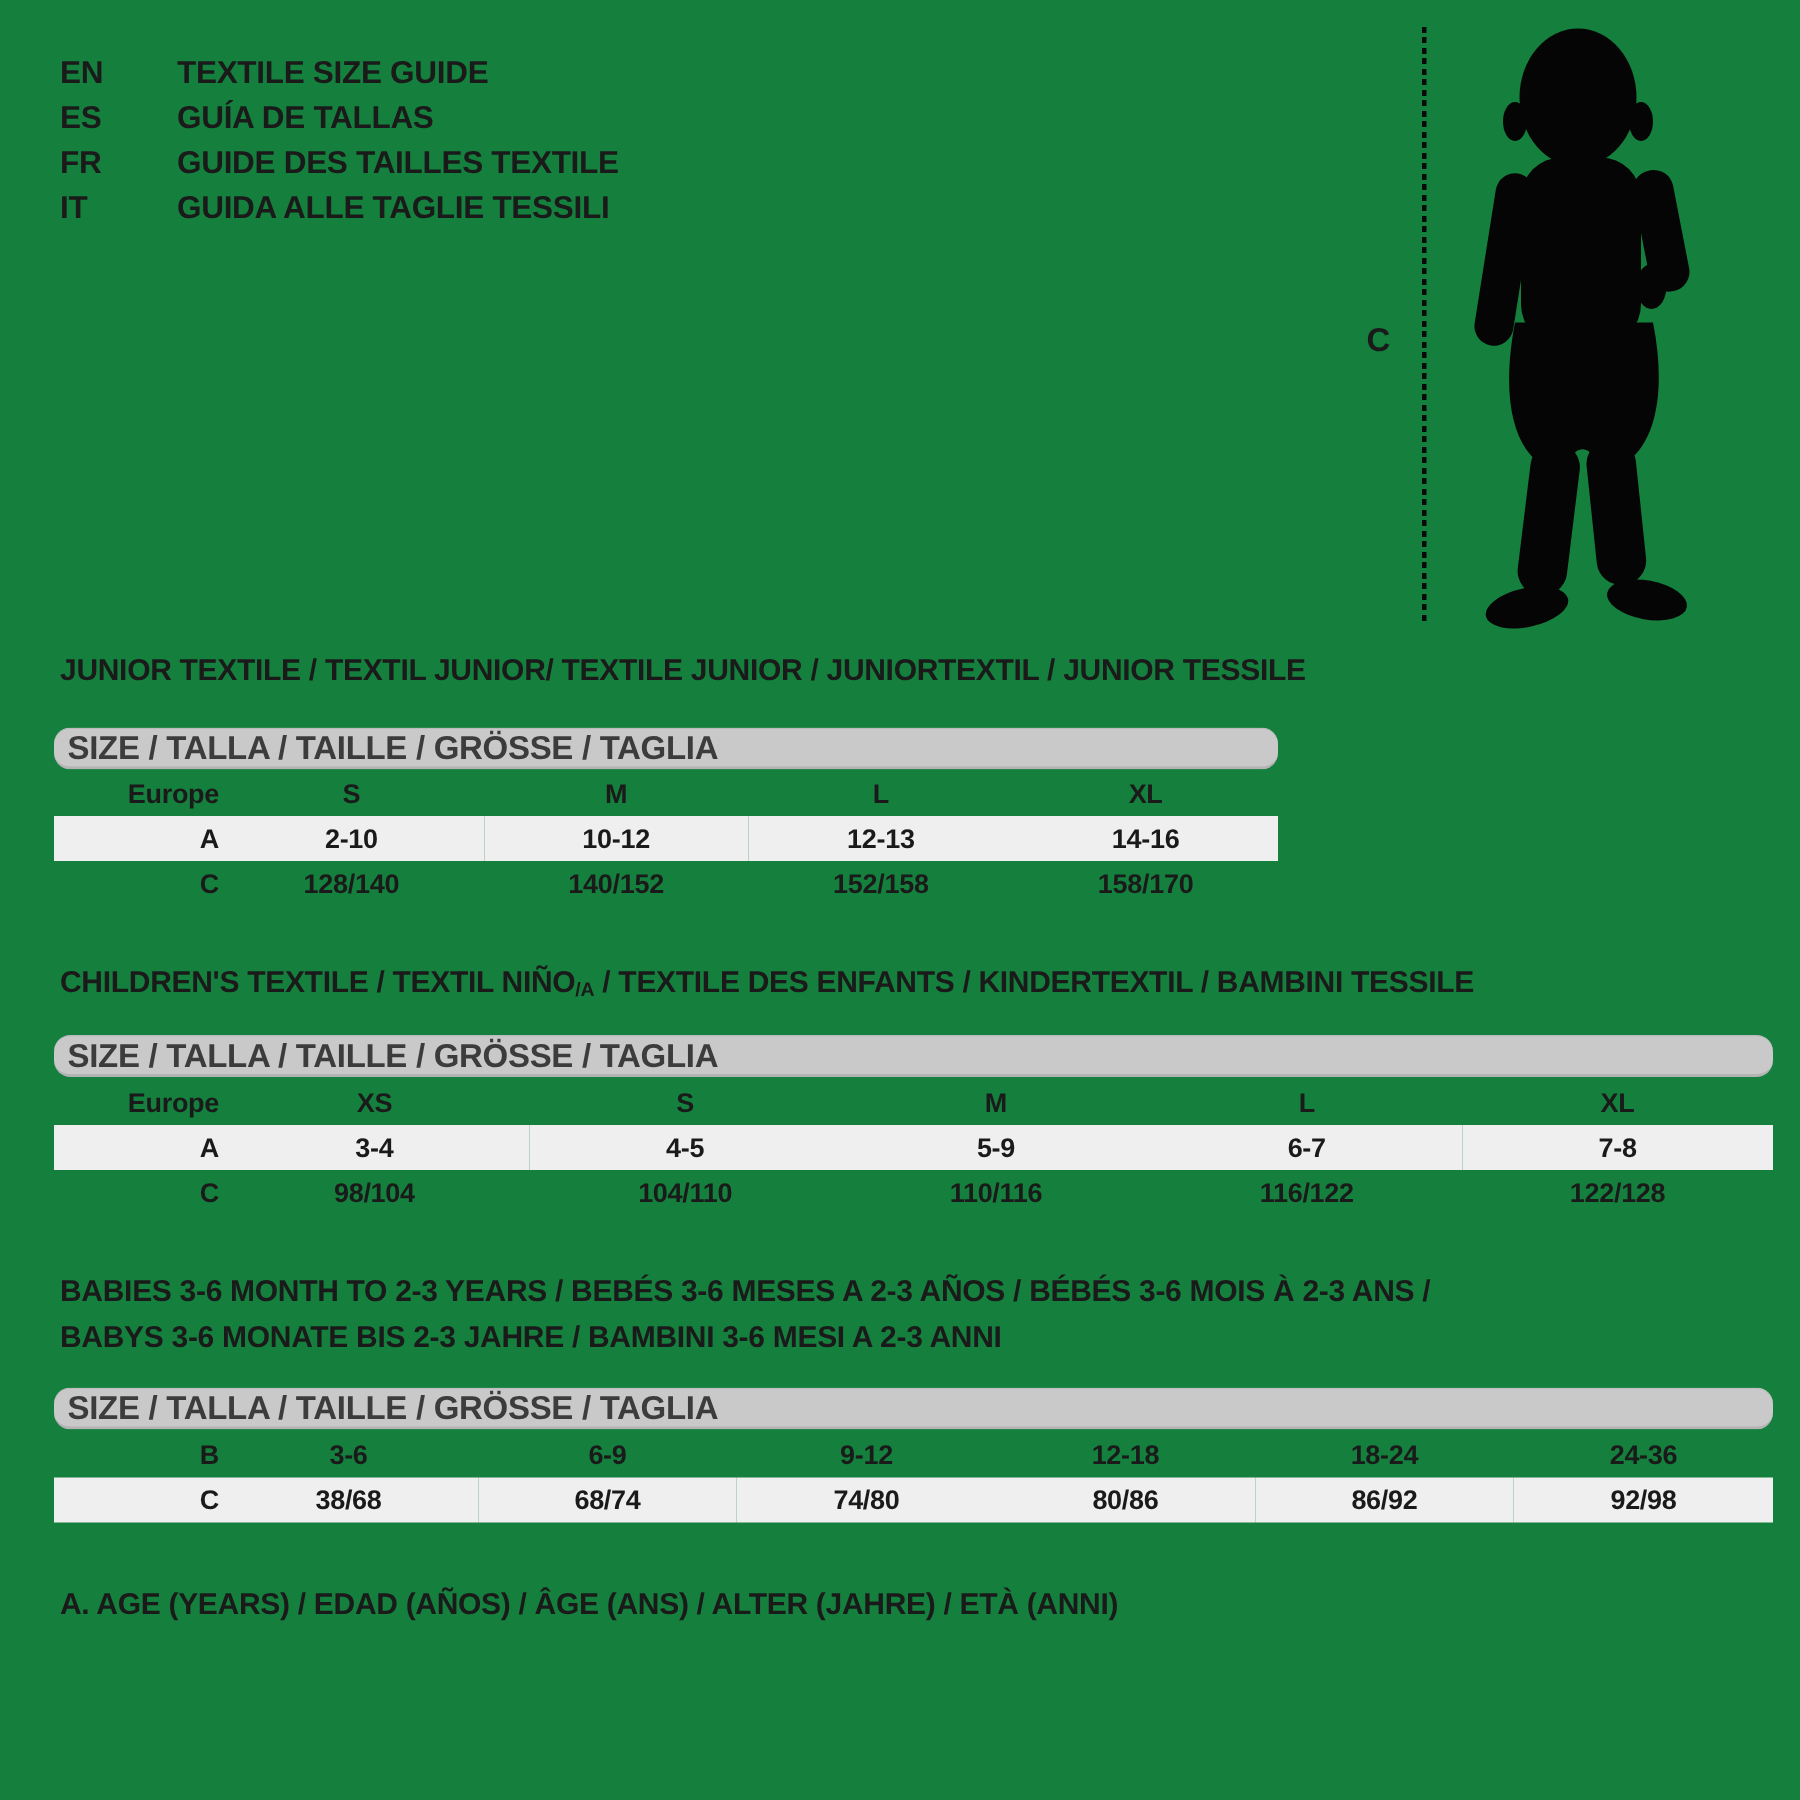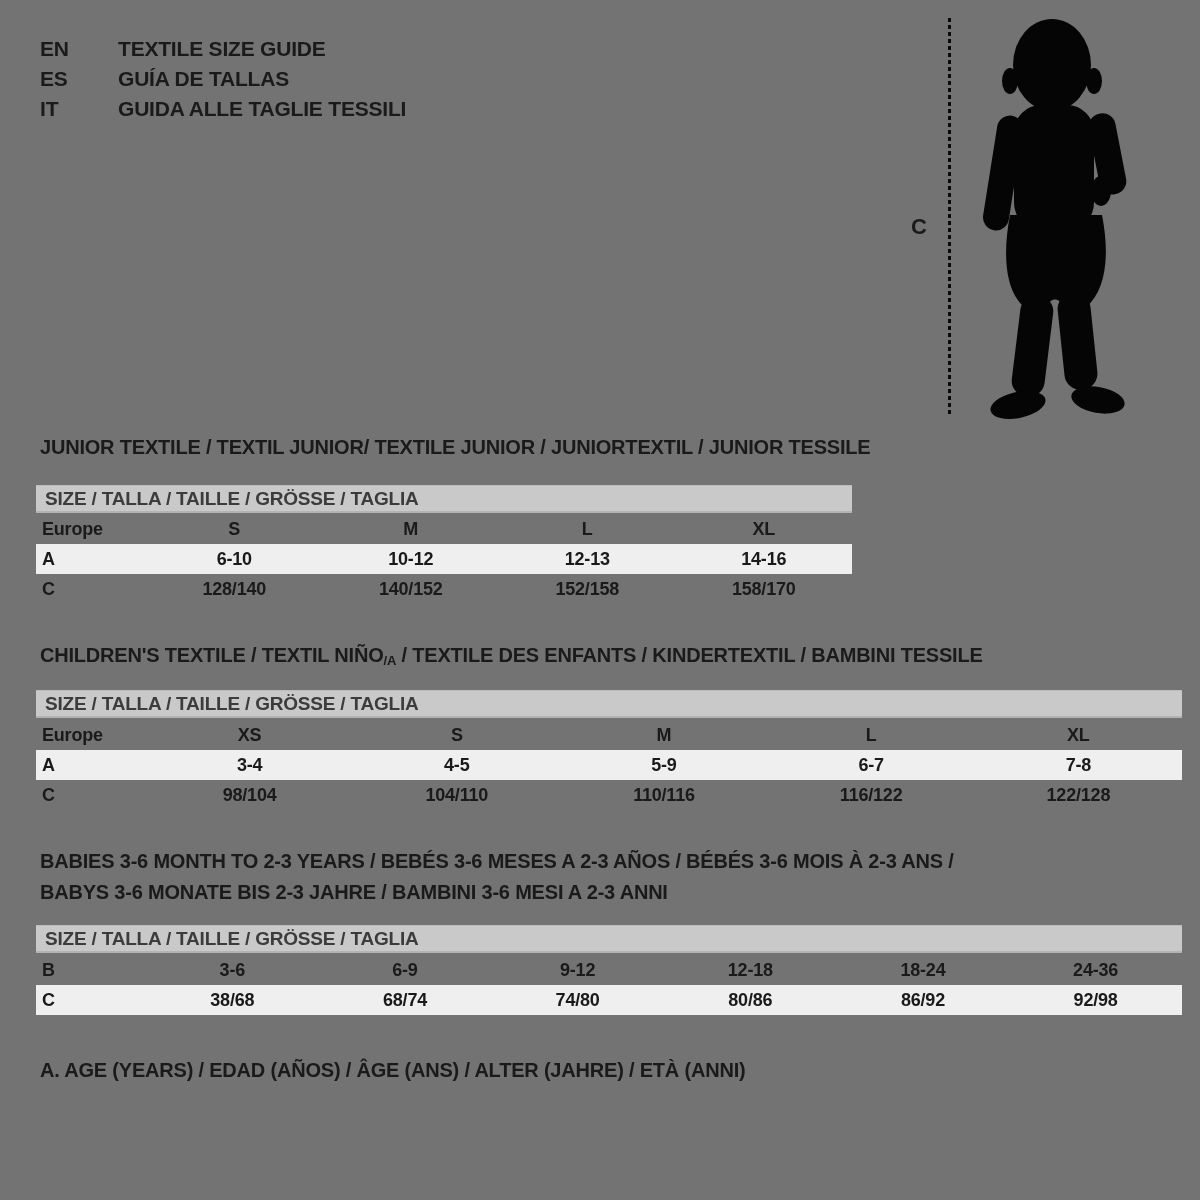--- a/index.html
+++ b/index.html
@@ -1,17 +1,17 @@
 <!DOCTYPE html>
 <html><head>
 <meta charset="utf-8">
 <style>
   html,body{margin:0;padding:0;background:#ffffff;}
   #canvas{
-    position:relative;width:1200px;height:1200px;background:#737373;overflow:hidden;
+    position:relative;width:1200px;height:1200px;background:#15803d;overflow:hidden;
     font-family:"Liberation Sans","DejaVu Sans",sans-serif;
     font-weight:700;color:#1a1a1a;letter-spacing:-0.2px;
   }
   
   .lang{position:absolute;left:40px;top:34px;}
   .lang-row{height:30px;line-height:30px;font-size:21px;white-space:nowrap;}
   .lang-code{display:inline-block;width:78px;}
   
   .dash-line{
     position:absolute;left:948px;top:18px;width:3px;height:398px;
@@ -20,48 +20,51 @@
   .c-label{position:absolute;left:911px;top:214px;font-size:22px;}
   .silhouette{position:absolute;left:962px;top:15px;width:178px;height:406px;}
   .silhouette *{fill:#050505;}
   
   .sec-title{position:absolute;left:40px;font-size:20px;white-space:nowrap;}
   .sec-title .subsize{font-size:13px;vertical-align:-3px;}
   
   .size-bar{
     position:absolute;left:36px;height:28px;box-sizing:border-box;
     background:#c9c9c9;border-top:1px solid #bcbcbc;border-bottom:2px solid #b3b3b3;
-    line-height:25px;padding-left:9px;font-size:19px;color:#3c3c3c;white-space:nowrap;
+    line-height:25px;padding-left:9px;font-size:22px;color:#3c3c3c;white-space:nowrap;border-radius:11px;
   }
   .w-narrow{width:816px;}
   .w-wide{width:1146px;}
   
   table.grid{
     position:absolute;left:36px;border-collapse:collapse;table-layout:fixed;
     font-size:18px;
   }
   table.grid td{height:30px;text-align:center;padding:0;vertical-align:middle;}
-  table.grid td.lbl{text-align:left;padding-left:6px;}
+  table.grid td.lbl{text-align:right;padding-left:6px;}
   table.grid col.c-lbl{width:110px;}
   tr.shaded td{background:#efefef;}
   
   .legend{position:absolute;left:40px;top:1051px;font-size:20px;}
   .legend-line{height:38px;line-height:38px;white-space:nowrap;}
 </style>
 </head>
 <body>
 
 <div id="canvas">
 
   <div class="lang">
     <div class="lang-row">
       <span class="lang-code">EN</span><span>TEXTILE SIZE GUIDE</span>
     </div>
     <div class="lang-row">
       <span class="lang-code">ES</span><span>GUÍA DE TALLAS</span>
+    </div>
+    <div class="lang-row">
+      <span class="lang-code">FR</span><span>GUIDE DES TAILLES TEXTILE</span>
     </div>
     <div class="lang-row">
       <span class="lang-code">IT</span><span>GUIDA ALLE TAGLIE TESSILI</span>
     </div>
   </div>
 
   <div class="dash-line"></div>
   <div class="c-label">C</div>
   <svg class="silhouette" viewBox="0 0 178 406" aria-hidden="true">
     <ellipse cx="90" cy="50" rx="39" ry="46"></ellipse>
@@ -93,21 +96,21 @@
     <tbody>
       <tr>
         <td class="lbl">Europe</td>
         <td>S</td>
         <td>M</td>
         <td>L</td>
         <td>XL</td>
       </tr>
       <tr class="shaded">
         <td class="lbl">A</td>
-        <td>6-10</td>
+        <td>2-10</td>
         <td>10-12</td>
         <td>12-13</td>
         <td>14-16</td>
       </tr>
       <tr>
         <td class="lbl">C</td>
         <td>128/140</td>
         <td>140/152</td>
         <td>152/158</td>
         <td>158/170</td>

